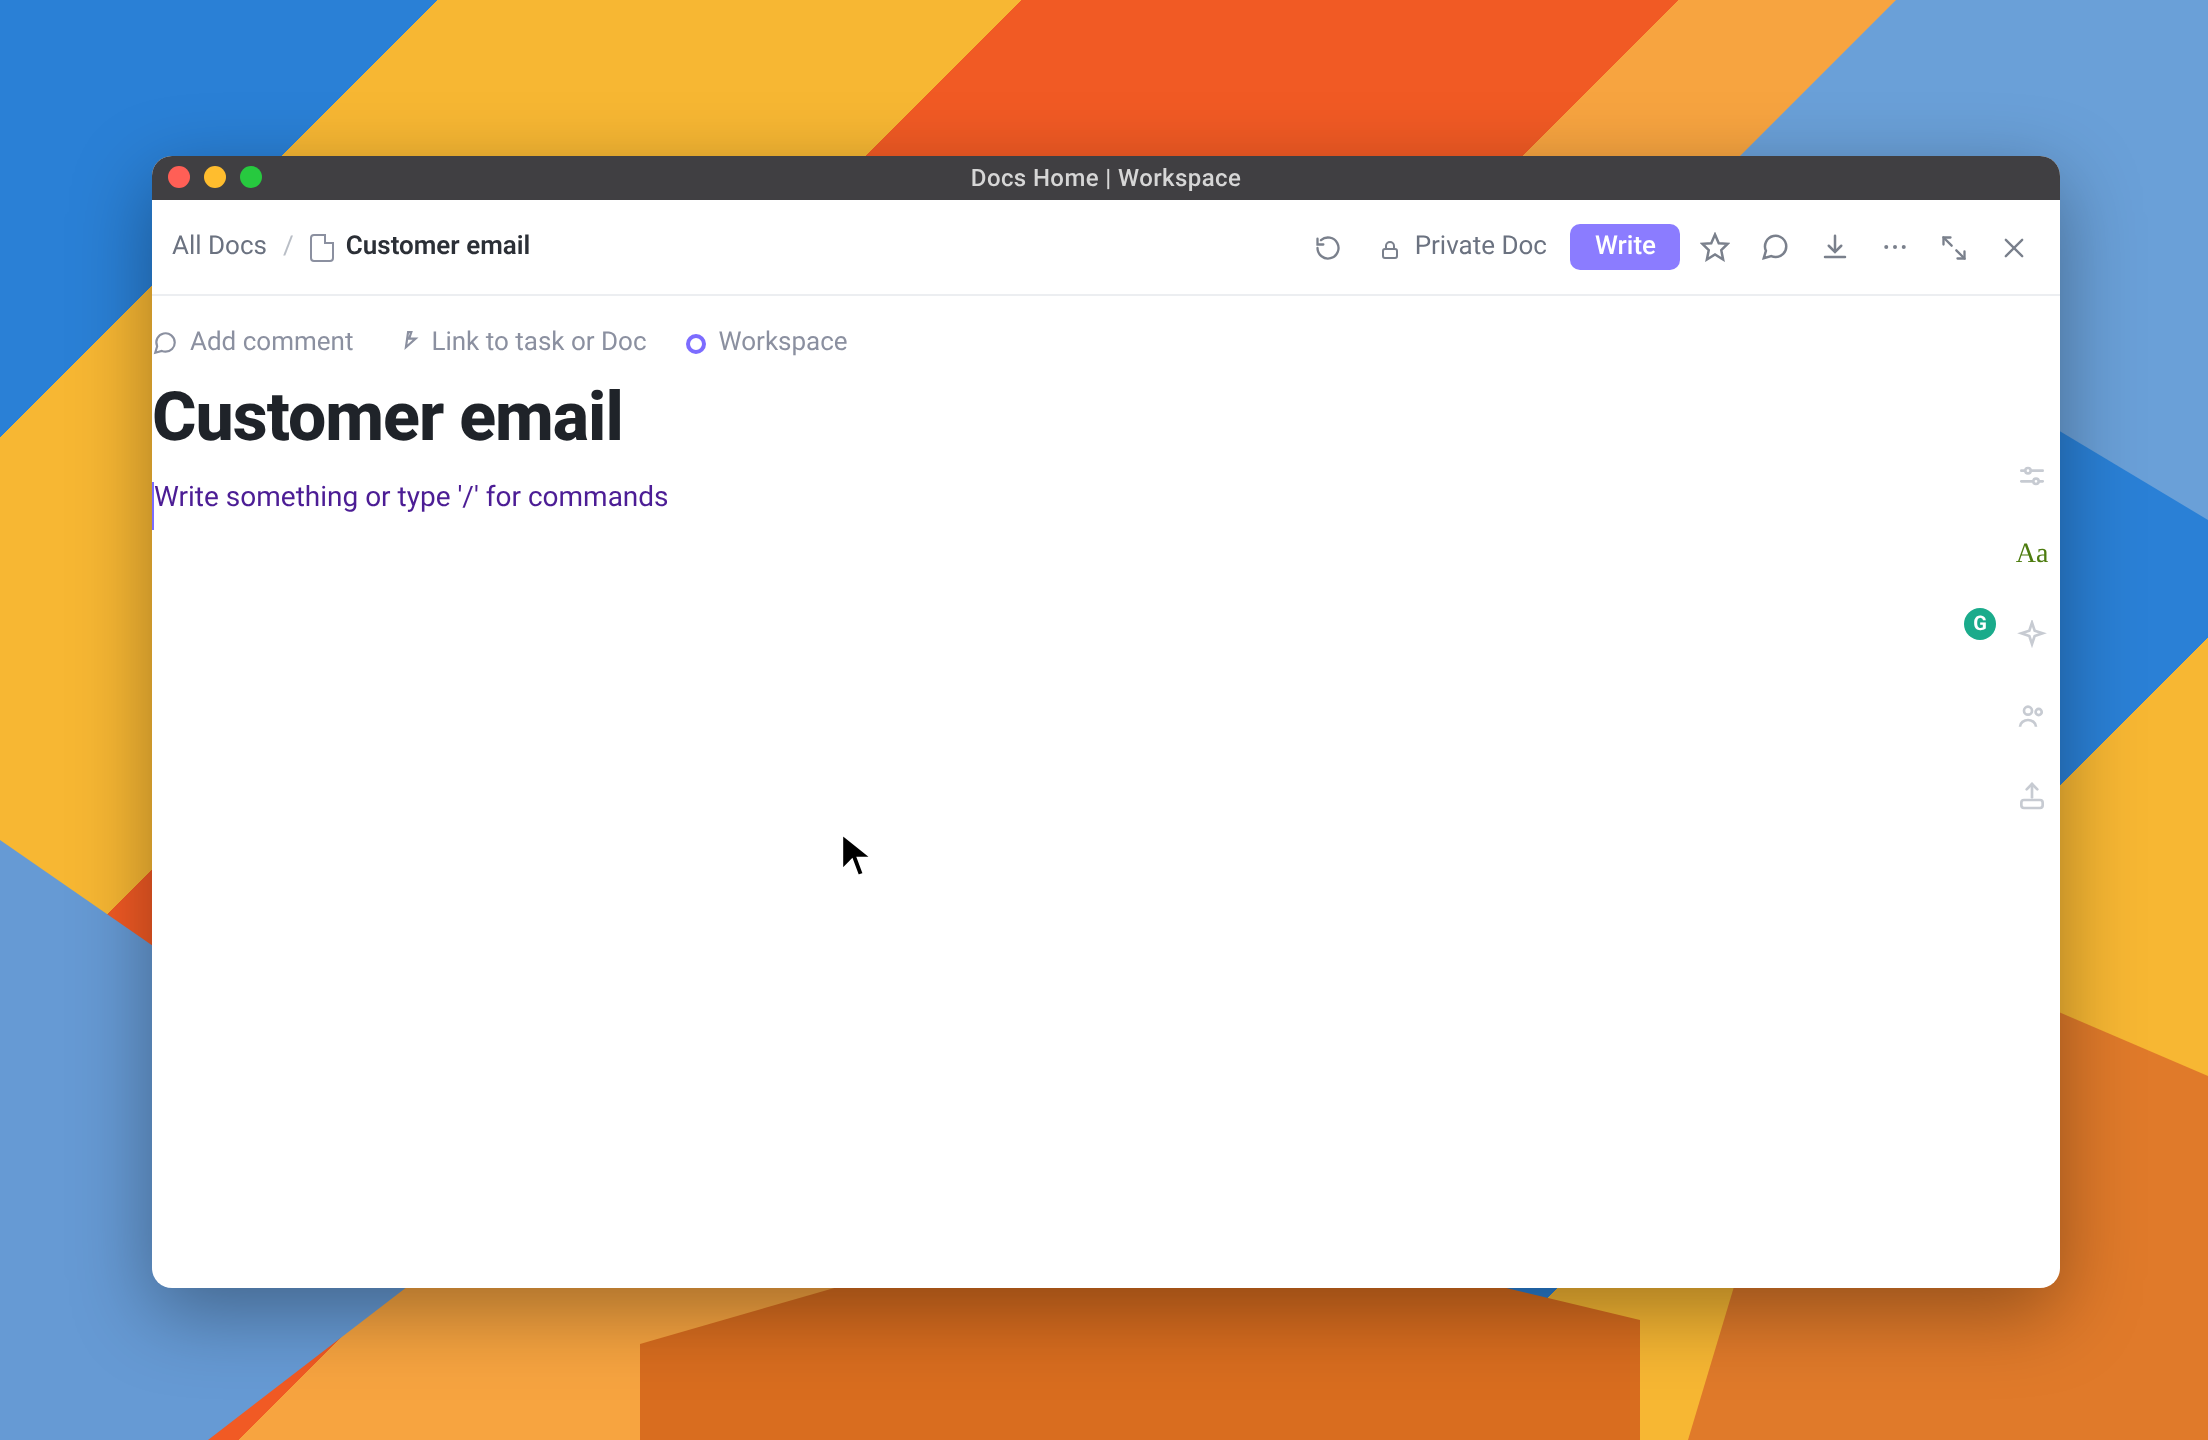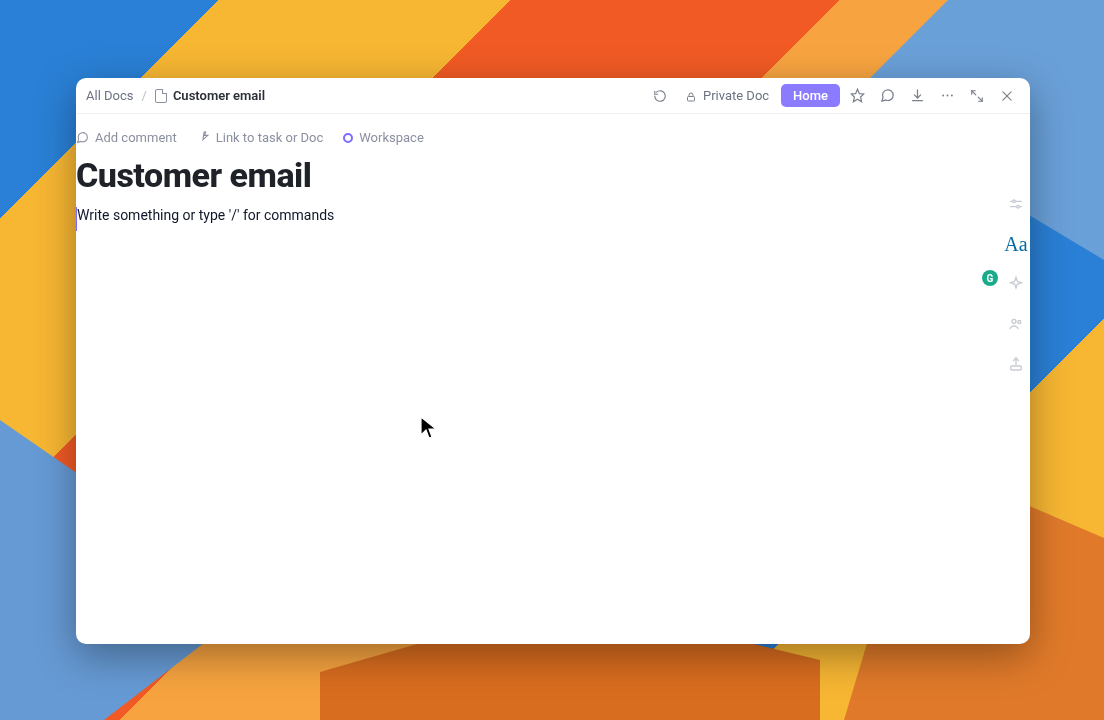--- a/index.html
+++ b/index.html
@@ -42,21 +42,21 @@
     }
     .traffic-lights { position:absolute; left:8px; top:5px; display:flex; gap:7px; }
     .light { width:11px; height:11px; border-radius:50%; }
     .light.red { background:#ff5f56; }
     .light.yellow { background:#ffbd2e; }
     .light.green { background:#27c93f; }
     .titlebar-title { margin:0 auto; font-weight:500; letter-spacing:.2px; }
 
     
     .toolbar {
-      height:36px;
+      height:48px;
       border-bottom:1px solid #eceef1;
       display:flex; align-items:center;
       padding:0 10px;
       font-size:13px;
       color:#4f5762;
       gap:4px;
     }
     .breadcrumb { display:flex; align-items:center; gap:8px; color:#6b7280; }
     .breadcrumb .current { font-weight:600; color:#2b2f36; display:flex; align-items:center; gap:6px; }
     .bc-sep { color:#b9bec6; }
@@ -80,21 +80,21 @@
     .doc-actions { display:flex; gap:20px; align-items:center; color:#8b90a0; font-size:13px; margin-bottom:10px; }
     .doc-action { display:flex; align-items:center; gap:6px; cursor:pointer; }
     .summ-purple { width:10px; height:10px; border-radius:50%; border:2px solid #7c6cff; display:inline-block; }
 
     .doc-title { font-size:34px; font-weight:800; color:#1f2329; margin:2px 0 12px; letter-spacing:-.5px; }
 
     .author-row { display:flex; align-items:center; gap:10px; font-size:13px; color:#7a808c; margin-bottom:22px; }
     .avatar { width:18px; height:18px; border-radius:50%; background:linear-gradient(135deg,#b38bff,#ff9a5a); display:inline-block; }
     .author-you { color:#2b2f36; font-weight:600; }
 
-    .editor-placeholder { font-size:14px; color:#0f172a; min-height:24px; outline:none; cursor:text; }
+    .editor-placeholder { font-size:14px; color:#4c1d95; min-height:24px; outline:none; cursor:text; }
     .cursor-caret { border-left:1px solid #7c6cff; padding-left:0; }
 
     
     .ai-badge { position:absolute; right:32px; top:156px; width:16px; height:16px; border-radius:50%; background:#1aab8b; color:#fff; font-size:10px; display:flex; align-items:center; justify-content:center; font-weight:bold; }
 
     
     .right-mini-rail { position:absolute; right:6px; top:82px; display:flex; flex-direction:column; gap:24px; color:#c7cbd2; }
     .rr-icon { width:16px; height:16px; display:flex; align-items:center; justify-content:center; cursor:pointer; }
 
     
@@ -107,20 +107,28 @@
 </head>
 <body>
 
 <div class="bg-poly1"></div>
 <div class="bg-poly2"></div>
 <div class="bg-poly3"></div>
 <div class="bg-poly4"></div>
 
 <div class="app-window">
 
+  <div class="titlebar">
+    <div class="traffic-lights">
+      <div class="light red"></div>
+      <div class="light yellow"></div>
+      <div class="light green"></div>
+    </div>
+    <div class="titlebar-title">Docs Home | Workspace</div>
+  </div>
 
   <div class="toolbar">
     <div class="breadcrumb">
       <span>All Docs</span>
       <span class="bc-sep">/</span>
       <span class="current">
         <span class="doc-glyph"></span>
         <span>Customer email</span>
       </span>
     </div>
@@ -135,21 +143,21 @@
     </div>
 
     <div class="private-pill">
       <svg width="12" height="12" viewBox="0 0 24 24" fill="none" stroke="#7a808c" stroke-width="2">
           <rect x="5" y="11" width="14" height="9" rx="2"></rect>
           <path d="M8 11V8a4 4 0 1 1 8 0v3"></path>
         </svg>
       <span>Private Doc</span>
     </div>
 
-    <div class="share-btn">Home</div>
+    <div class="share-btn">Write</div>
 
     <div class="tb-icon-btn">
       <svg width="15" height="15" viewBox="0 0 24 24" fill="none" stroke="currentColor" stroke-width="2">
           <polygon points="12 2 15 9 22 9.5 17 14.5 18.5 22 12 18 5.5 22 7 14.5 2 9.5 9 9 12 2"></polygon>
         </svg>
     </div>
 
     <div class="tb-icon-btn">
       <svg width="15" height="15" viewBox="0 0 24 24" fill="none" stroke="currentColor" stroke-width="2">
           <path d="M21 11.5a8.38 8.38 0 0 1-8.5 8.5 8.5 8.5 0 0 1-3.5-.74L3 21l1.74-6A8.5 8.5 0 1 1 21 11.5z"></path>
@@ -224,21 +232,21 @@
 
       <div class="right-mini-rail">
         <div class="rr-icon">
           <svg width="16" height="16" viewBox="0 0 24 24" fill="none" stroke="currentColor" stroke-width="2" stroke-linecap="round">
               <line x1="4" y1="8" x2="20" y2="8"></line>
               <line x1="4" y1="16" x2="20" y2="16"></line>
               <circle cx="9" cy="8" r="2" fill="#fff"></circle>
               <circle cx="15" cy="16" r="2" fill="#fff"></circle>
             </svg>
         </div>
-        <div class="rr-icon" style="font-family:Georgia,serif;color:#0369a1;font-size:20px;">Aa</div>
+        <div class="rr-icon" style="font-family:Georgia,serif;color:#4d7c0f;font-size:14px;">Aa</div>
         <div class="rr-icon">
           <svg width="16" height="16" viewBox="0 0 24 24" fill="none" stroke="currentColor" stroke-width="2">
               <path d="M12 2l2 6 6 2-6 2-2 6-2-6-6-2 6-2 2-6z"></path>
             </svg>
         </div>
         <div class="rr-icon">
           <svg width="16" height="16" viewBox="0 0 24 24" fill="none" stroke="currentColor" stroke-width="2">
               <circle cx="9" cy="8" r="3"></circle>
               <circle cx="17" cy="9" r="2.3"></circle>
               <path d="M3 20c0-3 3-5 6-5s6 2 6 5"></path>

